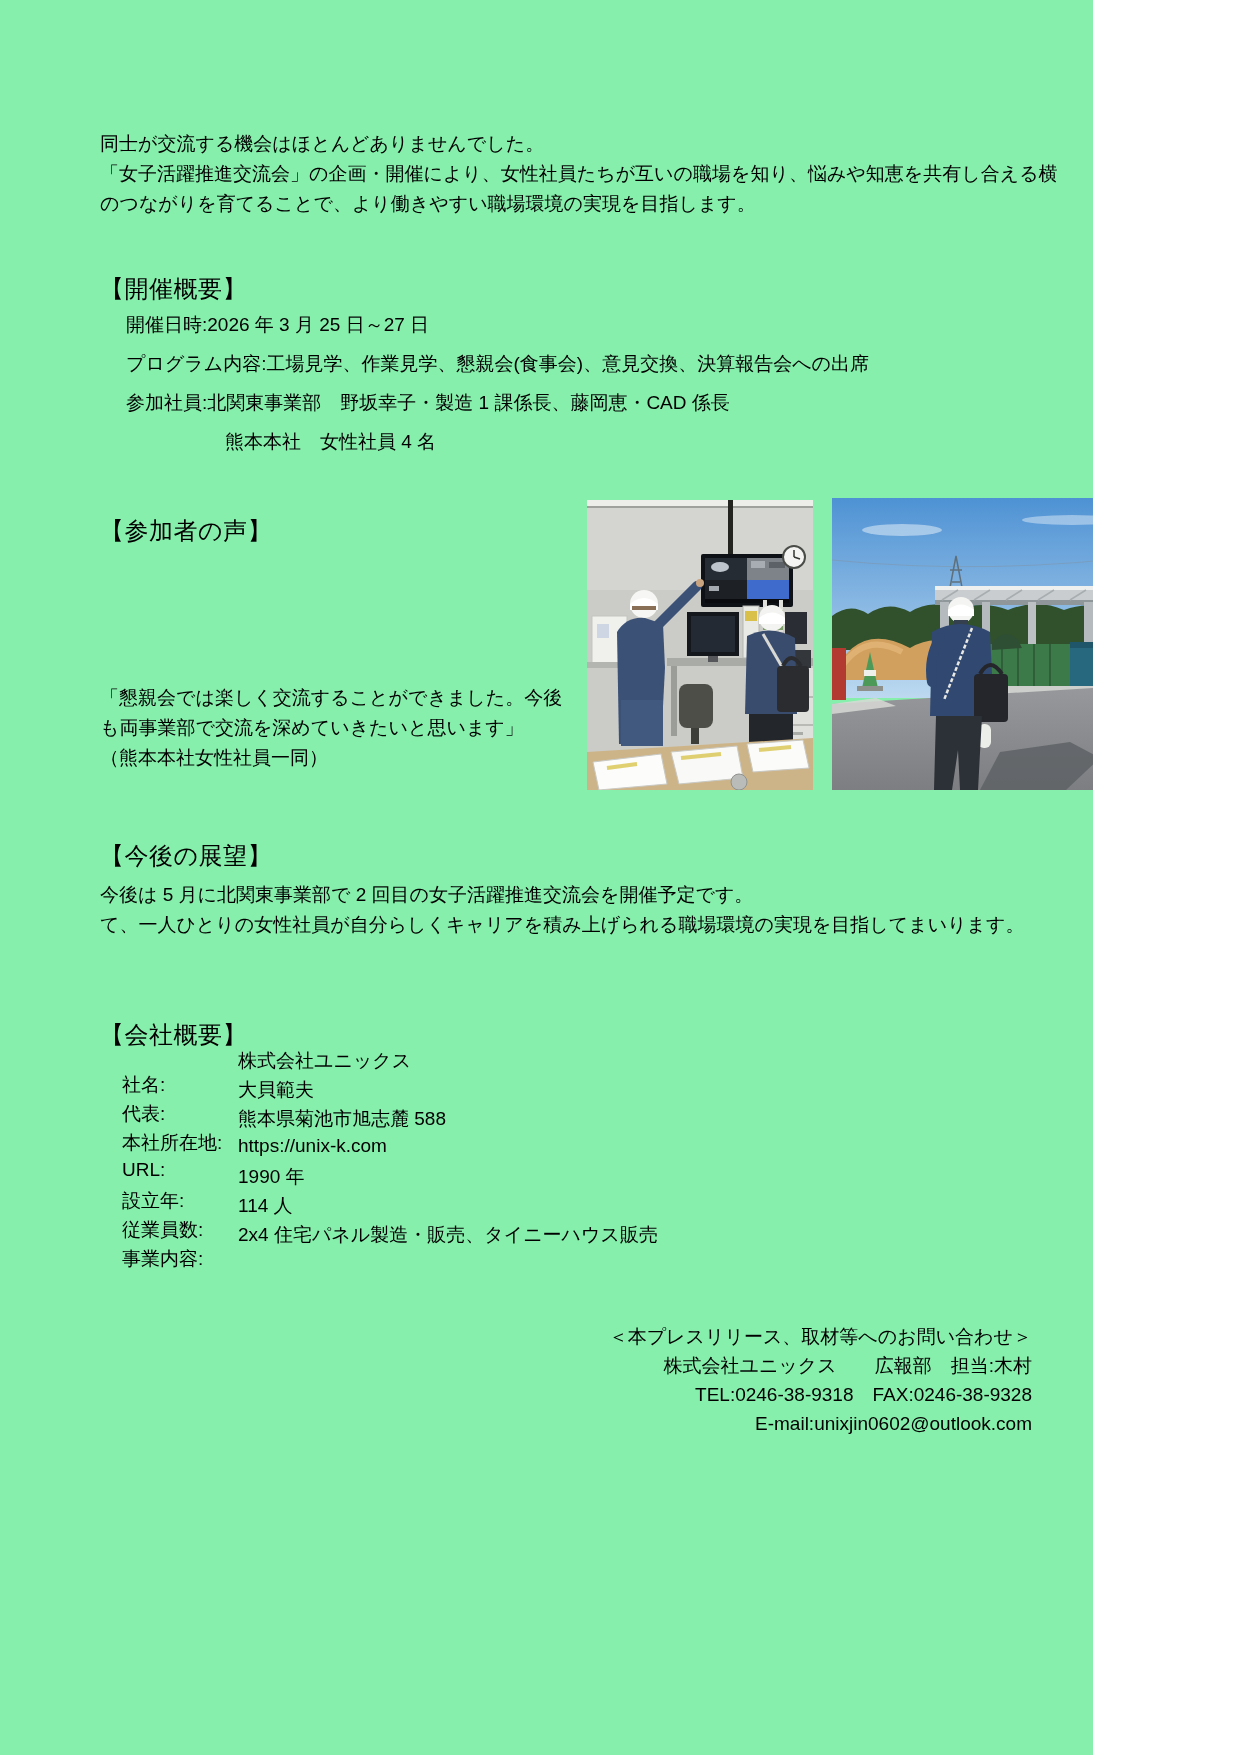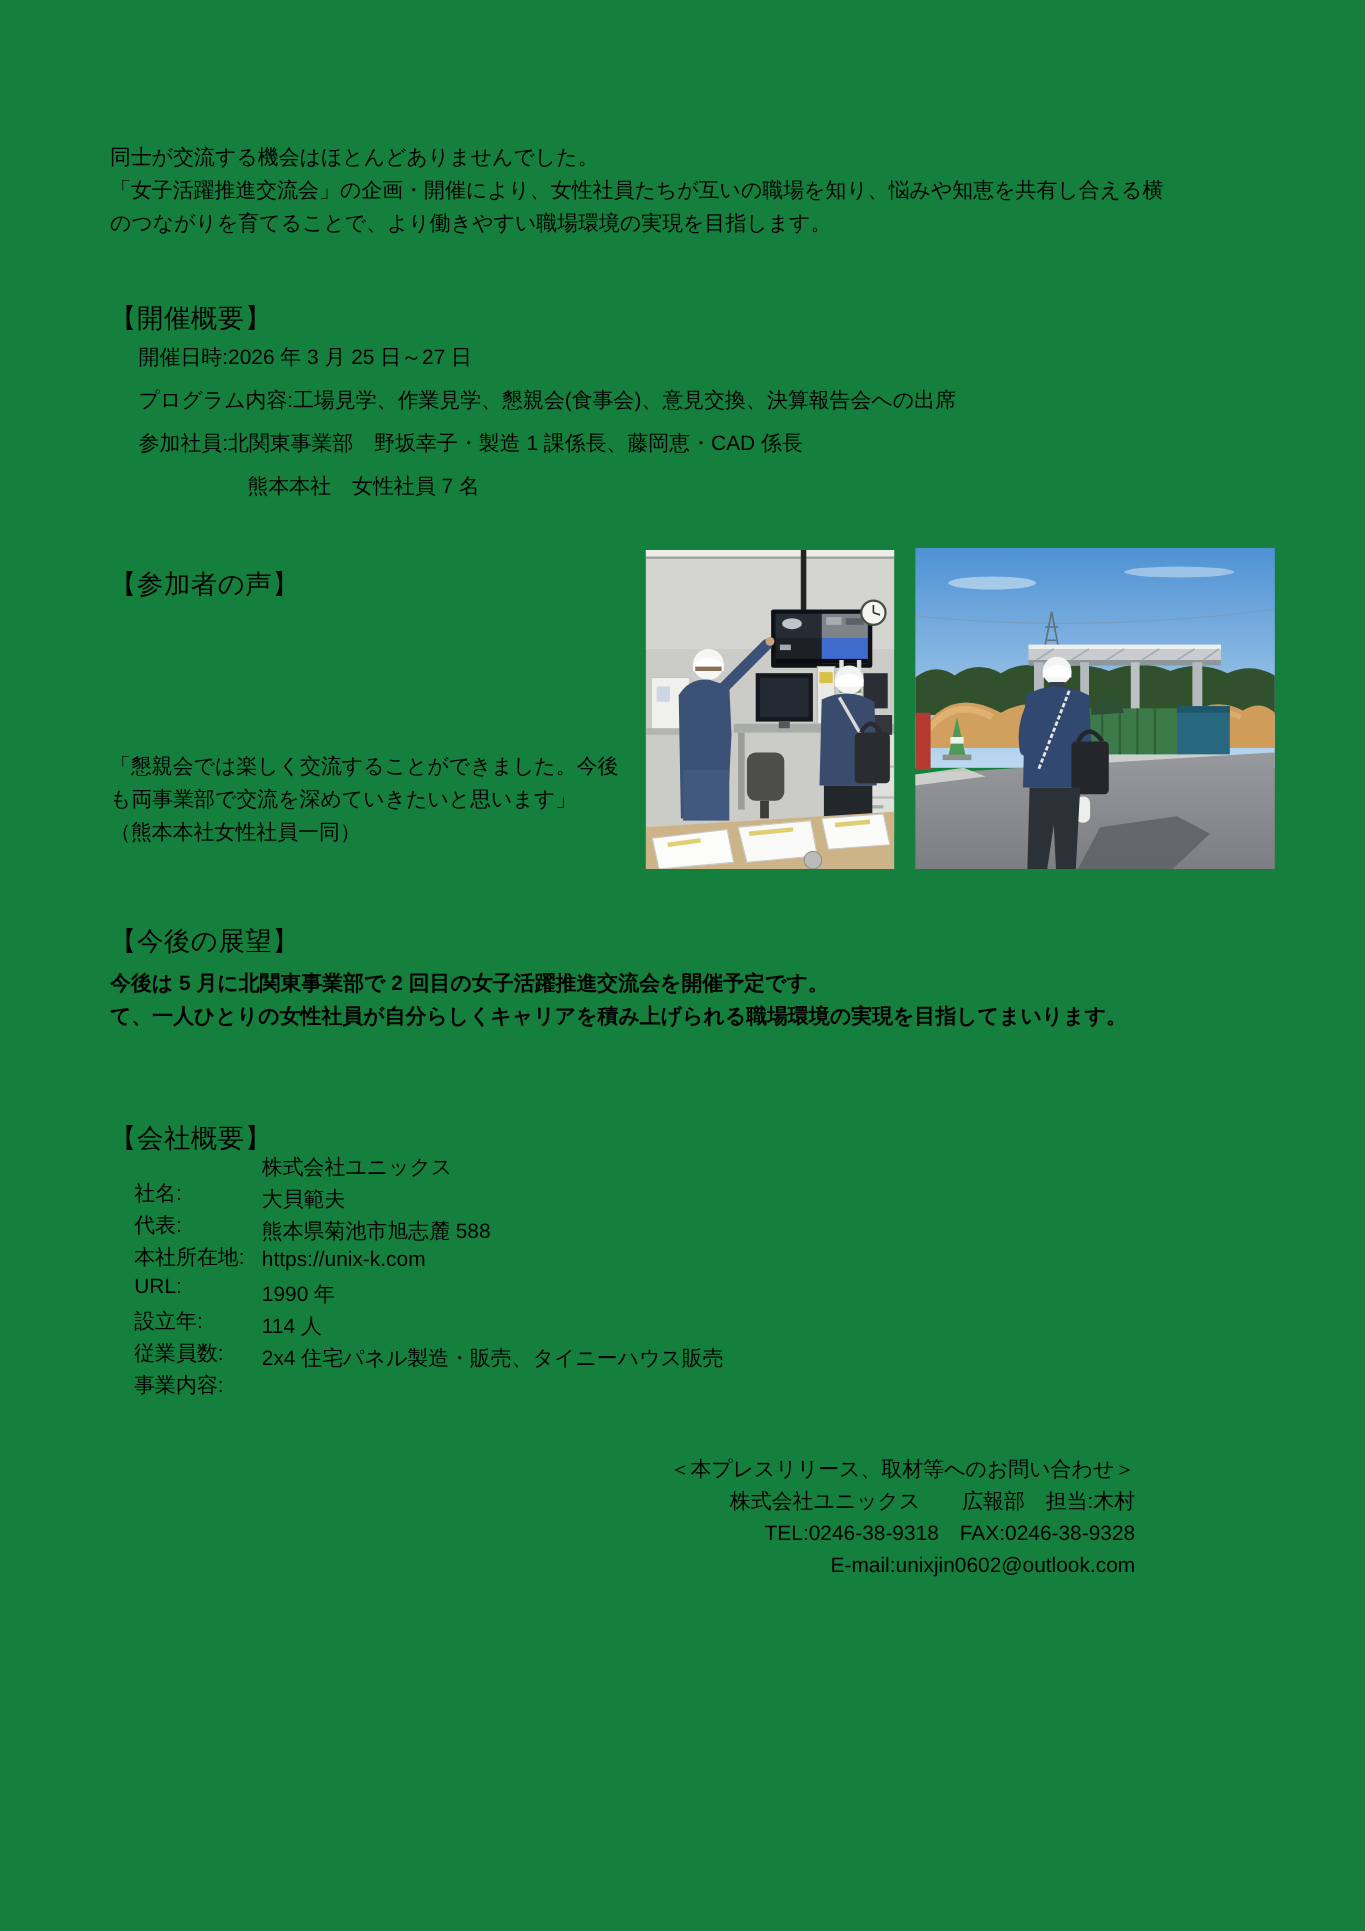--- a/index.html
+++ b/index.html
@@ -1,30 +1,30 @@
 <!DOCTYPE html>
 <html><head>
 <meta charset="utf-8">
 <style>
   html,body{margin:0;padding:0;background:#ffffff;}
   .page{
     position:relative;
-    width:1241px;height:1755px;
-    background:#15803d;
+    width:1093px;height:1755px;
+    background:#86efac;
     font-family:"Liberation Sans","DejaVu Sans",sans-serif;
     color:#000000;
     font-size:19px;
     overflow:hidden;
   }
   .abs{position:absolute;white-space:nowrap;}
   .heading{font-size:24px;letter-spacing:0.5px;}
   .intro{line-height:30px;}
   .quote{line-height:29px;}
   .quote2{line-height:30px;}
-  .outlook-body{line-height:30px;font-weight:bold;}
+  .outlook-body{line-height:30px;}
   .company-rows .row{display:flex;height:29px;align-items:flex-start;padding-left:22px;}
   .company-rows .row .lbl{width:116px;flex:0 0 116px;margin-top:24px;}
   .contact{width:932px;text-align:right;line-height:29px;}
   figure{margin:0;padding:0;}
   .photo{position:absolute;display:block;}
   .photo svg{display:block;}
 </style>
 </head>
 <body>
 
@@ -33,21 +33,21 @@
   <div class="abs intro" style="left:100px;top:129px;">
     <div>同士が交流する機会はほとんどありませんでした。</div>
     <div>「女子活躍推進交流会」の企画・開催により、女性社員たちが互いの職場を知り、悩みや知恵を共有し合える横</div>
     <div>のつながりを育てることで、より働きやすい職場環境の実現を目指します。</div>
   </div>
 
   <div class="abs heading" style="left:100px;top:273px;">【開催概要】</div>
   <div class="abs" style="left:126px;top:312px;">開催日時:2026 年 3 月 25 日～27 日</div>
   <div class="abs" style="left:126px;top:351px;">プログラム内容:工場見学、作業見学、懇親会(食事会)、意見交換、決算報告会への出席</div>
   <div class="abs" style="left:126px;top:390px;">参加社員:北関東事業部　野坂幸子・製造 1 課係長、藤岡恵・CAD 係長</div>
-  <div class="abs" style="left:225px;top:429px;">熊本本社　女性社員 7 名</div>
+  <div class="abs" style="left:225px;top:429px;">熊本本社　女性社員 4 名</div>
 
   <div class="abs heading" style="left:100px;top:502px;margin-top:13px;">【参加者の声】</div>
   <div class="abs quote2" style="left:100px;top:683px;">
     <div>「懇親会では楽しく交流することができました。今後</div>
     <div>も両事業部で交流を深めていきたいと思います」</div>
     <div>（熊本本社女性社員一同）</div>
   </div>
 
   <figure class="photo" style="left:587px;top:500px;width:226px;height:290px;">
     <svg viewBox="0 0 226 290" width="226" height="290">

